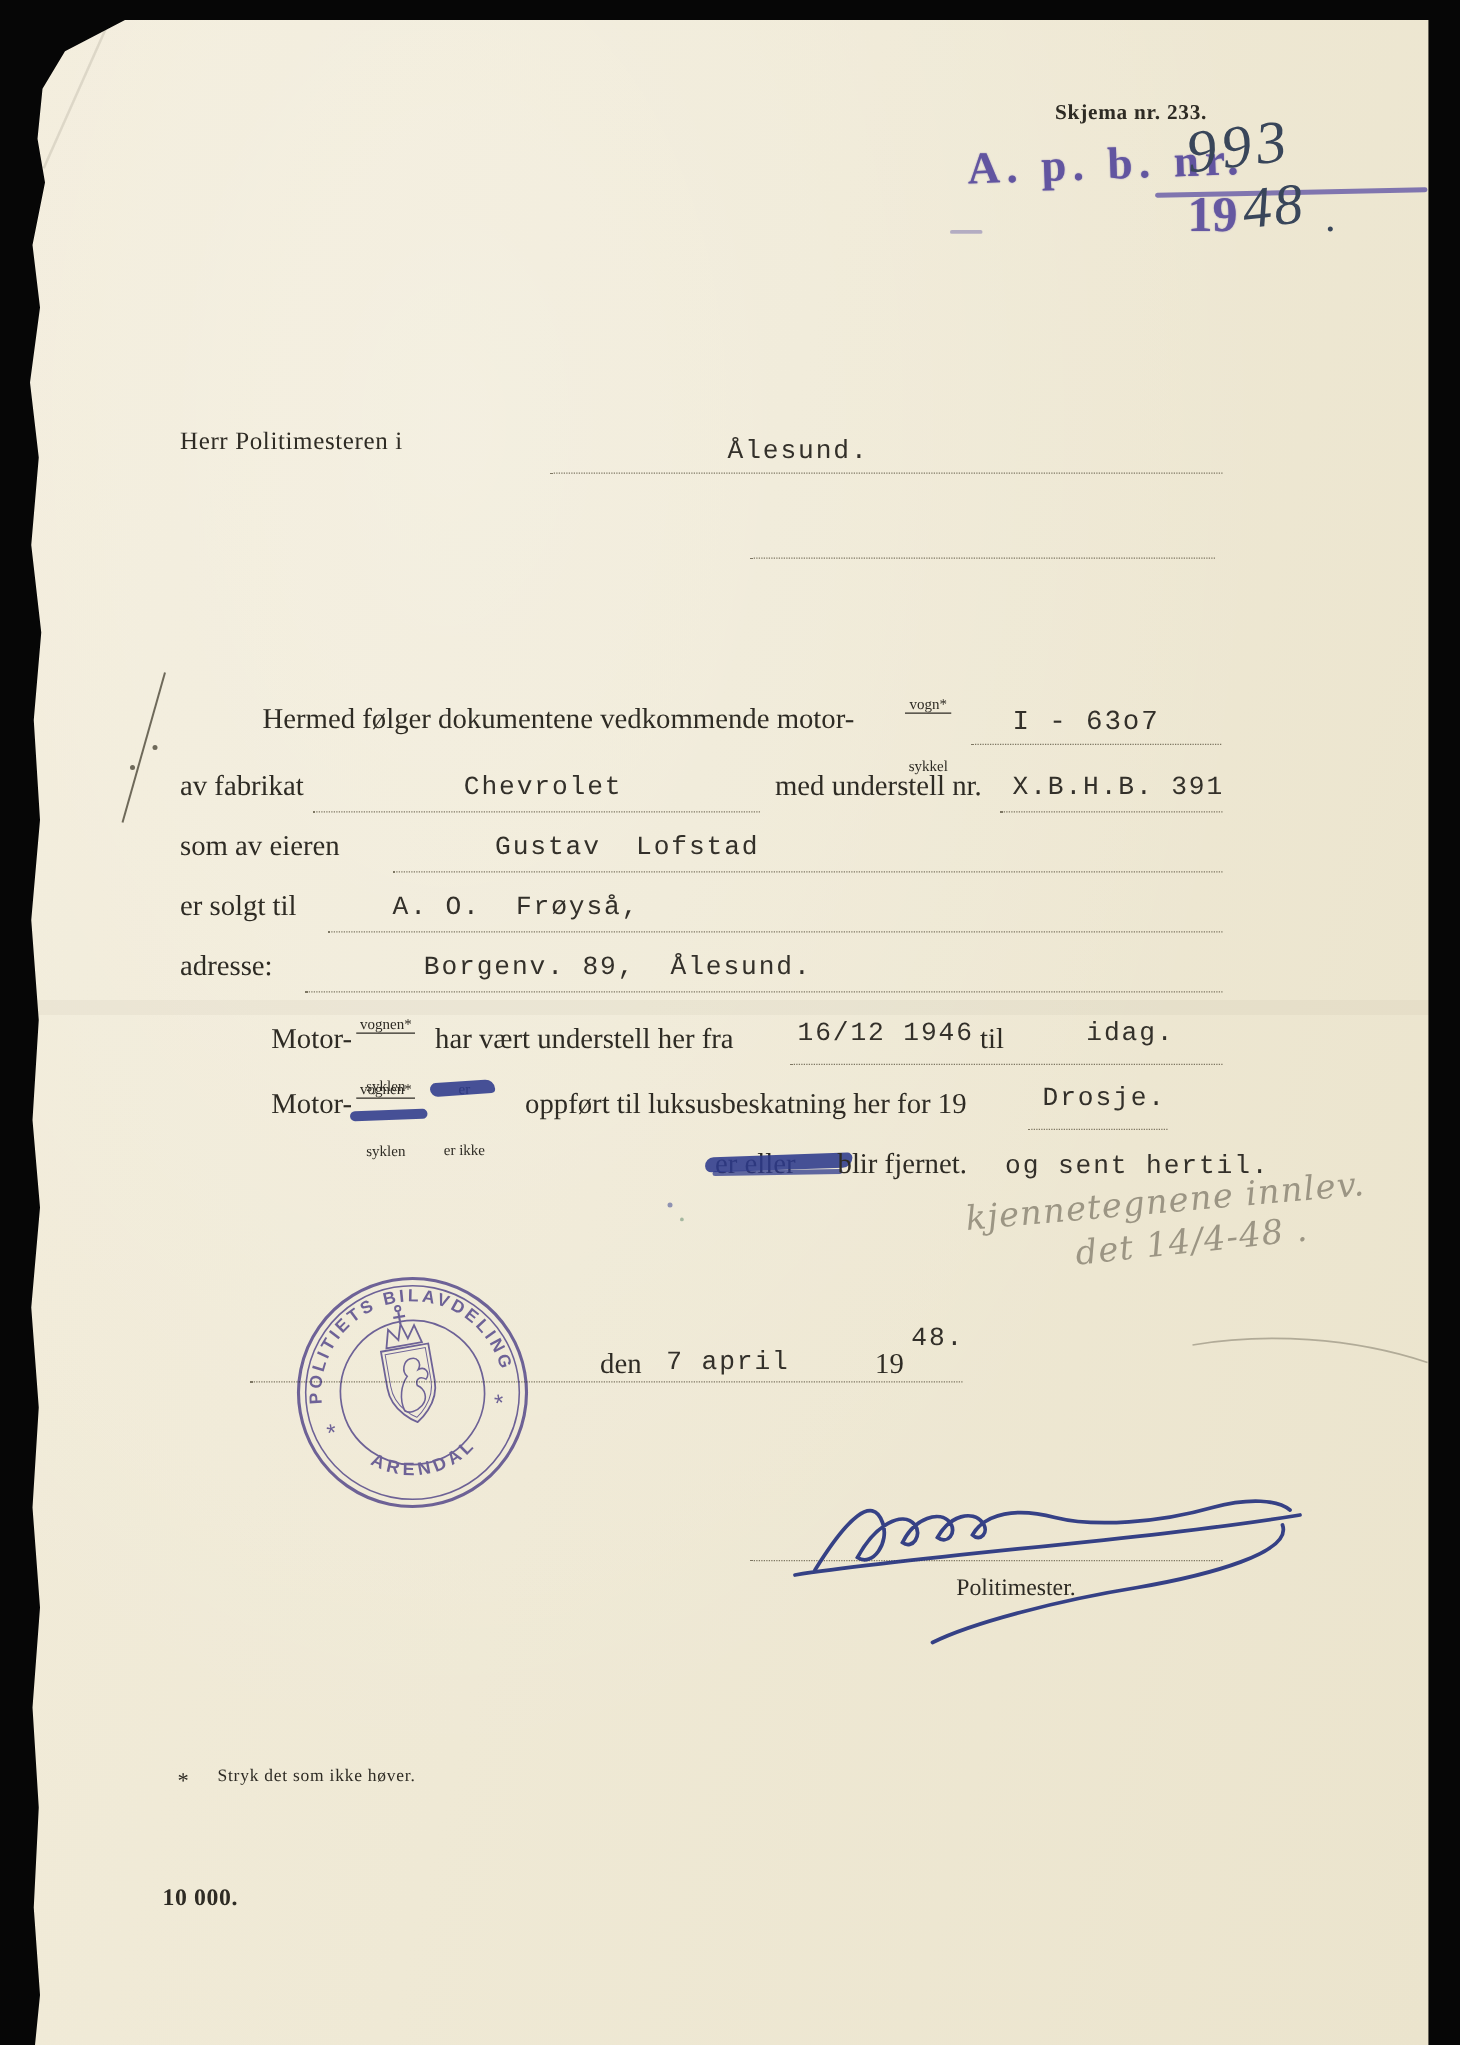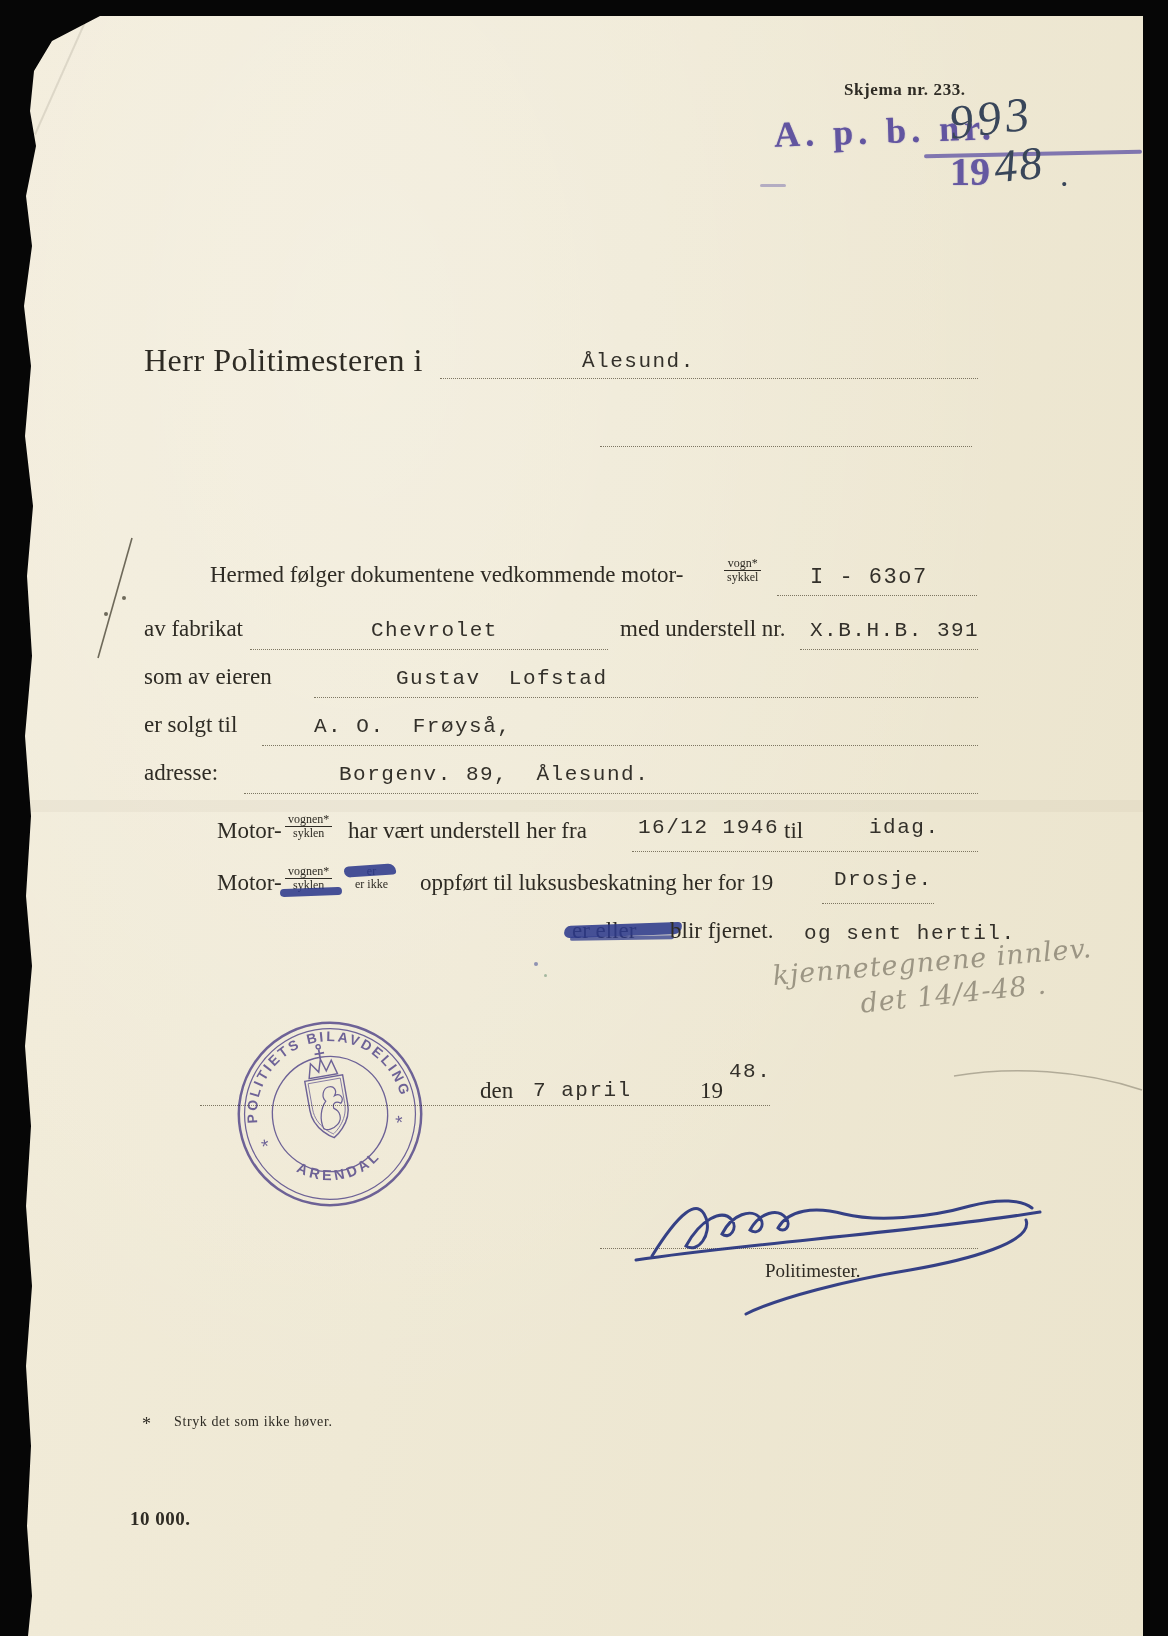--- a/index.html
+++ b/index.html
@@ -14,21 +14,21 @@
       3px 1030px,9px 1110px,4px 1190px,10px 1270px,4px 1350px,9px 1430px,5px 1510px,10px 1580px,
       6px 1620px,1121px 1620px,1121px 0);
   }
   .serif{position:absolute;font-family:"Liberation Serif","DejaVu Serif",serif;color:#2e2b24;white-space:pre;}
   .typed{position:absolute;font-family:"Liberation Mono","DejaVu Sans Mono",monospace;color:#33302a;
          white-space:pre;letter-spacing:1.5px;font-size:21px;}
   .dots{position:absolute;height:4px;border-bottom:1.5px dotted rgba(104,98,78,.85);}
   .frac{position:absolute;text-align:center;font-family:"Liberation Serif","DejaVu Serif",serif;
         font-size:12px;line-height:1.12;color:#2e2b24;}
   .frac .ftop{display:block;border-bottom:1.2px solid #2e2b24;padding:0 3px;}
-  .frac .fbot{display:block;padding:0 3px;}
+  .frac .fbot{display:block;padding:0 3px;margin-top:36px;}
   .ink{position:absolute;background:#2d3a8c;opacity:.88;border-radius:3px;}
   .pencil{position:absolute;font-family:"DejaVu Serif",serif;font-style:italic;color:#8e8877;}
   .purple{color:#57499c;}
   .stamp-round{position:absolute;left:212px;top:1002px;width:192px;height:192px;
         transform:rotate(-10deg);opacity:.85;mix-blend-mode:multiply;}
   .crease{position:absolute;background:rgba(60,55,40,.28);}
   .fold-band{position:absolute;left:0;width:100%;height:12px;background:rgba(110,100,70,.05);}
   .speck{position:absolute;border-radius:50%;}
 </style>
 </head>
@@ -48,21 +48,21 @@
                 transform:rotate(-7deg);letter-spacing:4px;">993</div>
     <div style="position:absolute;left:902px;top:136px;width:218px;height:4px;background:#5b4fa3;
                 opacity:.75;transform:rotate(-1.2deg);border-radius:2px;"></div>
     <div class="serif purple" style="left:928px;top:132px;font-size:40px;font-weight:bold;opacity:.9;
                 text-shadow:0 0 1.2px rgba(87,73,156,.7);">19</div>
     <div class="serif" style="left:972px;top:122px;font-size:46px;font-style:italic;color:#39465a;
                 transform:rotate(-6deg);letter-spacing:2px;">48</div>
     <div class="serif" style="left:1038px;top:140px;font-size:34px;color:#39465a;">.</div>
     <div style="position:absolute;left:738px;top:168px;width:26px;height:3px;background:#5b4fa3;opacity:.4;border-radius:2px;"></div>
 
-    <div class="serif" style="left:122px;top:326px;font-size:32px;letter-spacing:.5px;">Herr Politimesteren i</div>
+    <div class="serif" style="left:122px;top:326px;font-size:20px;letter-spacing:.5px;">Herr Politimesteren i</div>
     <div class="dots" style="left:418px;top:358px;width:538px;"></div>
     <div class="typed" style="left:560px;top:334px;">Ålesund.</div>
     <div class="dots" style="left:578px;top:426px;width:372px;"></div>
 
     <svg style="position:absolute;left:58px;top:516px;" width="90" height="140" viewBox="0 0 90 140">
       <path d="M52,6 L18,126" stroke="#4c4738" stroke-width="1.6" fill="none" opacity=".8"></path>
       <circle cx="26" cy="82" r="2" fill="#4c4738" opacity=".8"></circle>
       <circle cx="44" cy="66" r="2" fill="#4c4738" opacity=".8"></circle>
     </svg>
 

